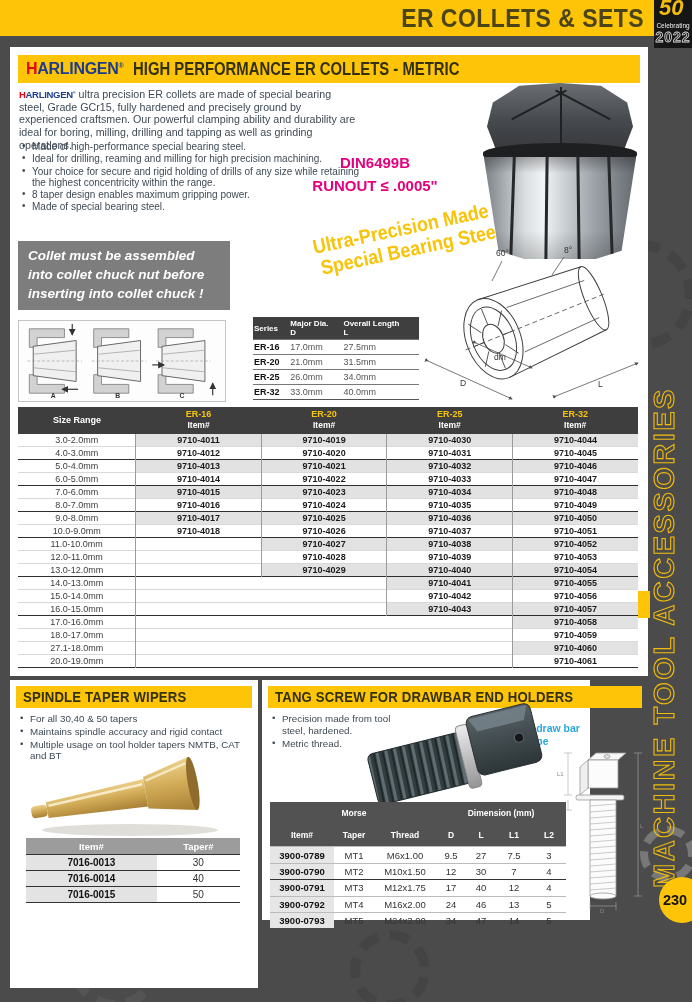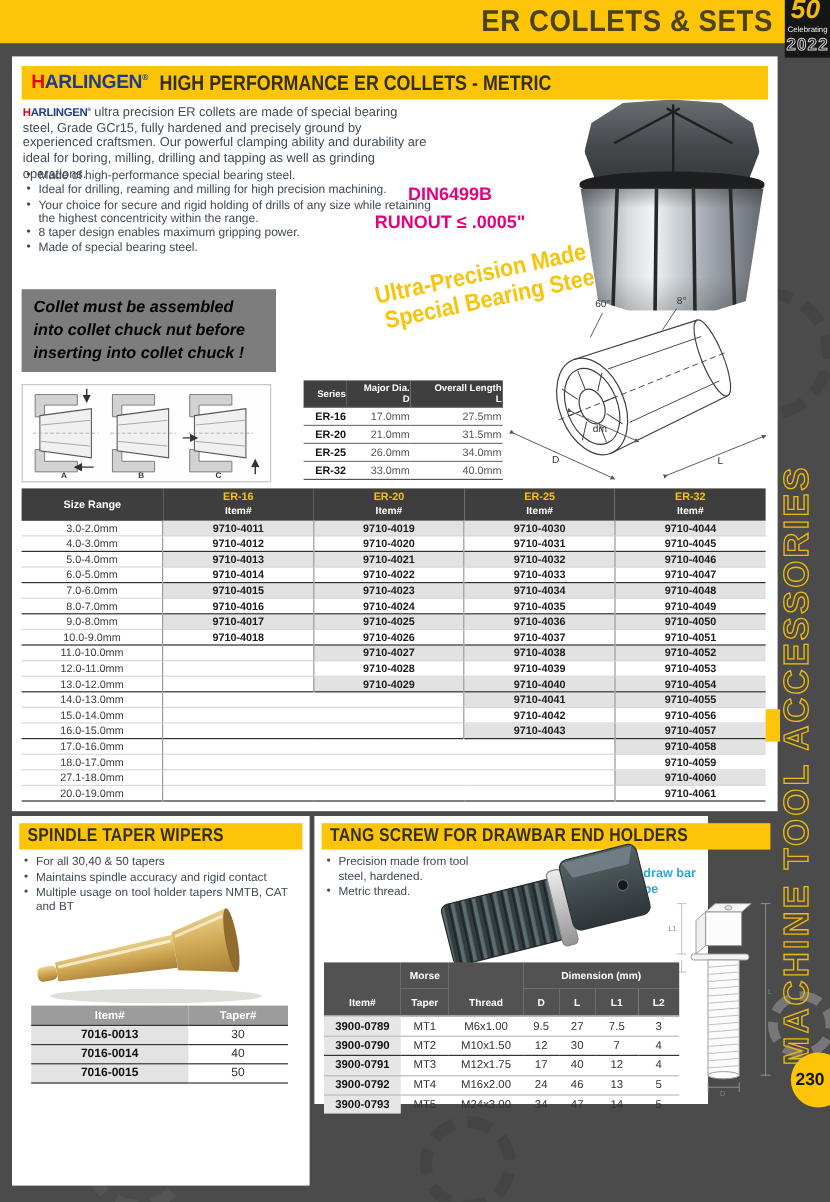--- a/index.html
+++ b/index.html
@@ -34,21 +34,21 @@
 .logo sup{font-size:.45em;color:#1d3c8f;vertical-align:super}
 #main-ybar .logo{font-size:16px;margin-right:10px}
 
 
 #intro{position:absolute;left:9px;top:41px;width:340px;font-size:10.7px;line-height:1.18;color:#3f4a55}
 #intro .logo{font-size:9.5px}
 ul.blts{position:absolute;list-style:none}
 ul.blts li{position:relative;padding-left:11px;margin-bottom:1px}
 ul.blts li::before{content:"\2022";position:absolute;left:1px;top:-1px}
 #main-bullets{left:11px;top:94px;width:352px;font-size:10px;line-height:1.13;color:#3f4a55}
-#note-box{position:absolute;left:8px;top:194px;width:212px;background:#7d7d7d;color:#000000;font-size:13.5px;font-weight:700;font-style:italic;line-height:1.4;padding:6px 10px}
+#note-box{position:absolute;left:8px;top:194px;width:212px;background:#7d7d7d;color:#ffffff;font-size:13.5px;font-weight:700;font-style:italic;line-height:1.4;padding:6px 10px}
 #abc-box{position:absolute;left:8px;top:273px;width:208px;height:82px;border:1px solid #c5c5c5;background:#fdfdfd}
 #din-box{position:absolute;left:290px;top:104px;width:150px;text-align:center;color:#e5007d;font-weight:800;font-size:15px;line-height:1.55}
 #slogan{position:absolute;left:248px;top:168px;width:312px;text-align:center;transform:rotate(-12deg);color:#f7c40a;font-size:20px;font-weight:800;line-height:1.12}
 #slogan .cond{display:inline-block;transform:scaleX(.9);white-space:nowrap}
 
 
 #collet{position:absolute;left:465px;top:36px;width:170px;height:178px}
 #collet .cap{position:absolute;left:12px;top:0;width:146px;height:70px;background:linear-gradient(180deg,#6a6e72,#45484c 55%,#36383b);clip-path:polygon(50% 0,78% 4%,96% 28%,100% 62%,93% 100%,7% 100%,0 62%,4% 28%,22% 4%)}
 #collet .cap i{position:absolute;left:50%;top:4px;width:2px;height:62px;background:#1f2123;transform-origin:50% 10%}
 #collet .cap i.s2{transform:rotate(62deg)}
@@ -57,21 +57,21 @@
 #collet .body{position:absolute;left:4px;top:74px;width:162px;height:102px;clip-path:polygon(3% 0,97% 0,88% 92%,72% 100%,28% 100%,12% 92%);background:linear-gradient(180deg,rgba(0,0,0,.28),rgba(0,0,0,0) 16%,rgba(0,0,0,0) 72%,rgba(0,0,0,.18)),linear-gradient(90deg,#70757a 0,#9aa0a5 12%,#d9dde0 28%,#f2f4f5 40%,#cdd2d6 52%,#9aa0a6 72%,#787d83 88%,#5f6368 100%)}
 #collet .body i{position:absolute;top:0;width:3px;height:102px;background:#26282a}
 #collet .body i.v1{left:32px;transform:rotate(2deg)}
 #collet .body i.v2{left:66px;transform:rotate(.7deg)}
 #collet .body i.v3{left:98px;transform:rotate(-.7deg)}
 #collet .body i.v4{left:130px;transform:rotate(-2deg)}
 
 #drawing{position:absolute;left:402px;top:196px;width:234px;height:162px}
 
 
-#series-table{position:absolute;left:243px;top:270px;width:166px;border-collapse:collapse;font-size:9px;text-align:right;border-bottom:1px solid #555}
+#series-table{position:absolute;left:243px;top:270px;width:166px;border-collapse:collapse;font-size:9px;text-align:left;border-bottom:1px solid #555}
 #series-table th{background:#3f3f3f;color:#fff;font-size:8px;font-weight:700;padding:2px 1px;line-height:1.15}
 #series-table td{padding:2px 1px;border-top:1px solid #777;color:#555}
 #series-table td.f{font-weight:800;color:#111}
 
 
 #items-table{position:absolute;left:8px;top:360px;width:620px;border-collapse:collapse;table-layout:fixed;font-size:9px;text-align:center;border-bottom:1.4px solid #2e2e2e}
 #items-table thead th{background:#3e3e3e;color:#fff;padding:2px 0;font-size:9px;line-height:1.25;font-weight:700}
 #items-table thead th .ser{color:#f7c40a}
 #items-table thead th .sub{font-size:8.5px}
 #items-table tbody td{height:13px;padding:0;border-top:1px solid #d9d9d9;color:#3c3c3c}

